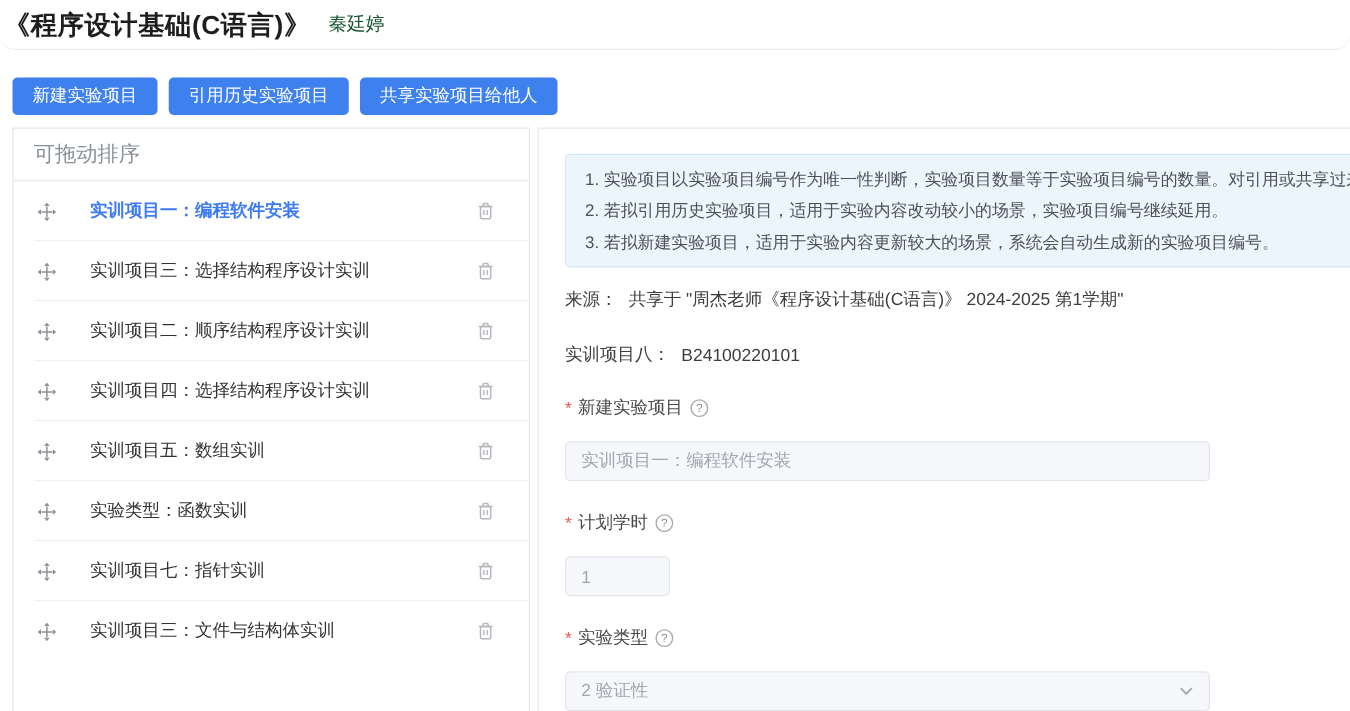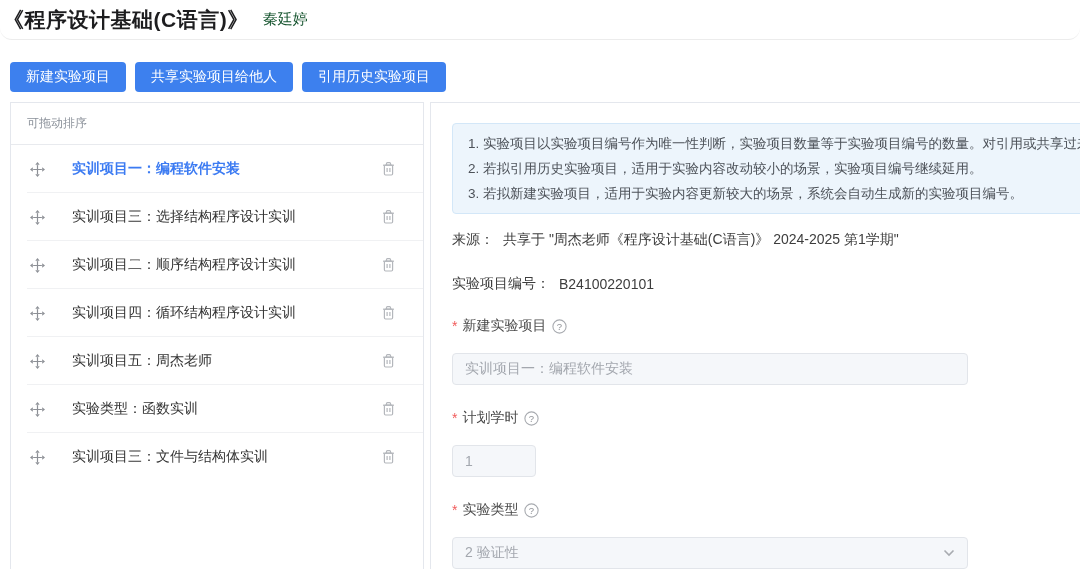--- a/index.html
+++ b/index.html
@@ -29,21 +29,21 @@
     font-family: inherit; display: flex; align-items: center; cursor: pointer;
   }
 
   
   .sidebar {
     position: absolute; left: 10px; top: 102px; width: 414px; height: 500px;
     border: 1px solid #e4e7ed; box-sizing: border-box; background: #fff;
   }
   .side-head {
     height: 41px; line-height: 41px; padding-left: 16px;
-    color: #8a9099; font-size: 12px;
+    color: #8a9099; font-size: 17px;
     border-bottom: 1px solid #e8eaee;
   }
   .plist { list-style: none; margin: 0; padding: 0; }
   .pitem {
     height: 48px; display: flex; align-items: center;
     padding: 0 27px 0 19px; position: relative; cursor: pointer;
   }
   .pitem:not(:last-child)::after {
     content: ""; position: absolute; left: 16px; right: 0; bottom: 0;
     height: 1px; background: #f0f1f3;
@@ -88,22 +88,22 @@
 </head>
 <body>
 
 <header class="page-header">
   <span class="course-title">《程序设计基础(C语言)》</span>
   <span class="teacher-name">秦廷婷</span>
 </header>
 
 <div class="toolbar" id="toolbar">
     <button class="btn">新建实验项目</button>
+    <button class="btn">引用历史实验项目</button>
     <button class="btn">共享实验项目给他人</button>
-    <button class="btn">引用历史实验项目</button>
   </div>
 
 <aside class="sidebar">
   <div class="side-head">可拖动排序</div>
   <ul class="plist" id="plist">
       <li class="pitem active">
         <span class="drag">
           <svg width="15" height="15" viewBox="0 0 15 15" fill="#8d9096" xmlns="http://www.w3.org/2000/svg">
             <rect x="6.9" y="3" width="1.2" height="9" rx=".6"></rect>
             <rect x="3" y="6.9" width="9" height="1.2" rx=".6"></rect>
@@ -172,43 +172,43 @@
         <span class="drag">
           <svg width="15" height="15" viewBox="0 0 15 15" fill="#8d9096" xmlns="http://www.w3.org/2000/svg">
             <rect x="6.9" y="3" width="1.2" height="9" rx=".6"></rect>
             <rect x="3" y="6.9" width="9" height="1.2" rx=".6"></rect>
             <path d="M7.5 0 L9.7 2.8 H5.3 Z"></path>
             <path d="M7.5 15 L5.3 12.2 H9.7 Z"></path>
             <path d="M0 7.5 L2.8 5.3 V9.7 Z"></path>
             <path d="M15 7.5 L12.2 9.7 V5.3 Z"></path>
           </svg>
         </span>
-        <span class="itxt">实训项目四：循环结构程序设计实训</span>
-        <span class="trash">
-          <svg width="15" height="16" viewBox="0 0 15 16" fill="none" stroke="#b4b7bc" stroke-width="1.2" xmlns="http://www.w3.org/2000/svg">
-            <path d="M2 4.2 H13"></path>
-            <path d="M5.5 4 V2.6 A0.9 0.9 0 0 1 6.4 1.7 H8.6 A0.9 0.9 0 0 1 9.5 2.6 V4"></path>
-            <rect x="3.4" y="4.2" width="8.2" height="9.8" rx="1.2"></rect>
-            <path d="M6.1 7 V11"></path>
-            <path d="M8.9 7 V11"></path>
-          </svg>
-        </span>
-      </li>
-      <li class="pitem">
-        <span class="drag">
-          <svg width="15" height="15" viewBox="0 0 15 15" fill="#8d9096" xmlns="http://www.w3.org/2000/svg">
-            <rect x="6.9" y="3" width="1.2" height="9" rx=".6"></rect>
-            <rect x="3" y="6.9" width="9" height="1.2" rx=".6"></rect>
-            <path d="M7.5 0 L9.7 2.8 H5.3 Z"></path>
-            <path d="M7.5 15 L5.3 12.2 H9.7 Z"></path>
-            <path d="M0 7.5 L2.8 5.3 V9.7 Z"></path>
-            <path d="M15 7.5 L12.2 9.7 V5.3 Z"></path>
-          </svg>
-        </span>
-        <span class="itxt">实训项目五：周杰老师</span>
+        <span class="itxt">实训项目四：选择结构程序设计实训</span>
+        <span class="trash">
+          <svg width="15" height="16" viewBox="0 0 15 16" fill="none" stroke="#b4b7bc" stroke-width="1.2" xmlns="http://www.w3.org/2000/svg">
+            <path d="M2 4.2 H13"></path>
+            <path d="M5.5 4 V2.6 A0.9 0.9 0 0 1 6.4 1.7 H8.6 A0.9 0.9 0 0 1 9.5 2.6 V4"></path>
+            <rect x="3.4" y="4.2" width="8.2" height="9.8" rx="1.2"></rect>
+            <path d="M6.1 7 V11"></path>
+            <path d="M8.9 7 V11"></path>
+          </svg>
+        </span>
+      </li>
+      <li class="pitem">
+        <span class="drag">
+          <svg width="15" height="15" viewBox="0 0 15 15" fill="#8d9096" xmlns="http://www.w3.org/2000/svg">
+            <rect x="6.9" y="3" width="1.2" height="9" rx=".6"></rect>
+            <rect x="3" y="6.9" width="9" height="1.2" rx=".6"></rect>
+            <path d="M7.5 0 L9.7 2.8 H5.3 Z"></path>
+            <path d="M7.5 15 L5.3 12.2 H9.7 Z"></path>
+            <path d="M0 7.5 L2.8 5.3 V9.7 Z"></path>
+            <path d="M15 7.5 L12.2 9.7 V5.3 Z"></path>
+          </svg>
+        </span>
+        <span class="itxt">实训项目五：数组实训</span>
         <span class="trash">
           <svg width="15" height="16" viewBox="0 0 15 16" fill="none" stroke="#b4b7bc" stroke-width="1.2" xmlns="http://www.w3.org/2000/svg">
             <path d="M2 4.2 H13"></path>
             <path d="M5.5 4 V2.6 A0.9 0.9 0 0 1 6.4 1.7 H8.6 A0.9 0.9 0 0 1 9.5 2.6 V4"></path>
             <rect x="3.4" y="4.2" width="8.2" height="9.8" rx="1.2"></rect>
             <path d="M6.1 7 V11"></path>
             <path d="M8.9 7 V11"></path>
           </svg>
         </span>
       </li>
@@ -217,20 +217,42 @@
           <svg width="15" height="15" viewBox="0 0 15 15" fill="#8d9096" xmlns="http://www.w3.org/2000/svg">
             <rect x="6.9" y="3" width="1.2" height="9" rx=".6"></rect>
             <rect x="3" y="6.9" width="9" height="1.2" rx=".6"></rect>
             <path d="M7.5 0 L9.7 2.8 H5.3 Z"></path>
             <path d="M7.5 15 L5.3 12.2 H9.7 Z"></path>
             <path d="M0 7.5 L2.8 5.3 V9.7 Z"></path>
             <path d="M15 7.5 L12.2 9.7 V5.3 Z"></path>
           </svg>
         </span>
         <span class="itxt">实验类型：函数实训</span>
+        <span class="trash">
+          <svg width="15" height="16" viewBox="0 0 15 16" fill="none" stroke="#b4b7bc" stroke-width="1.2" xmlns="http://www.w3.org/2000/svg">
+            <path d="M2 4.2 H13"></path>
+            <path d="M5.5 4 V2.6 A0.9 0.9 0 0 1 6.4 1.7 H8.6 A0.9 0.9 0 0 1 9.5 2.6 V4"></path>
+            <rect x="3.4" y="4.2" width="8.2" height="9.8" rx="1.2"></rect>
+            <path d="M6.1 7 V11"></path>
+            <path d="M8.9 7 V11"></path>
+          </svg>
+        </span>
+      </li>
+      <li class="pitem">
+        <span class="drag">
+          <svg width="15" height="15" viewBox="0 0 15 15" fill="#8d9096" xmlns="http://www.w3.org/2000/svg">
+            <rect x="6.9" y="3" width="1.2" height="9" rx=".6"></rect>
+            <rect x="3" y="6.9" width="9" height="1.2" rx=".6"></rect>
+            <path d="M7.5 0 L9.7 2.8 H5.3 Z"></path>
+            <path d="M7.5 15 L5.3 12.2 H9.7 Z"></path>
+            <path d="M0 7.5 L2.8 5.3 V9.7 Z"></path>
+            <path d="M15 7.5 L12.2 9.7 V5.3 Z"></path>
+          </svg>
+        </span>
+        <span class="itxt">实训项目七：指针实训</span>
         <span class="trash">
           <svg width="15" height="16" viewBox="0 0 15 16" fill="none" stroke="#b4b7bc" stroke-width="1.2" xmlns="http://www.w3.org/2000/svg">
             <path d="M2 4.2 H13"></path>
             <path d="M5.5 4 V2.6 A0.9 0.9 0 0 1 6.4 1.7 H8.6 A0.9 0.9 0 0 1 9.5 2.6 V4"></path>
             <rect x="3.4" y="4.2" width="8.2" height="9.8" rx="1.2"></rect>
             <path d="M6.1 7 V11"></path>
             <path d="M8.9 7 V11"></path>
           </svg>
         </span>
       </li>
@@ -265,21 +287,21 @@
       <div class="note-line">2. 若拟引用历史实验项目，适用于实验内容改动较小的场景，实验项目编号继续延用。</div>
       <div class="note-line">3. 若拟新建实验项目，适用于实验内容更新较大的场景，系统会自动生成新的实验项目编号。</div>
     </div>
 
   <div class="kv source">
     <span>来源：</span>
     <span class="v">共享于 "周杰老师《程序设计基础(C语言)》 2024-2025 第1学期"</span>
   </div>
 
   <div class="kv code">
-    <span>实验项目编号：</span>
+    <span>实训项目八：</span>
     <span class="v">B24100220101</span>
   </div>
 
   <div id="fields">
       <div class="field">
         <div class="flabel">
           <span class="req">*</span>
           <span>新建实验项目</span>
           <span class="help">
             <svg width="15" height="15" viewBox="0 0 15 15" xmlns="http://www.w3.org/2000/svg">

